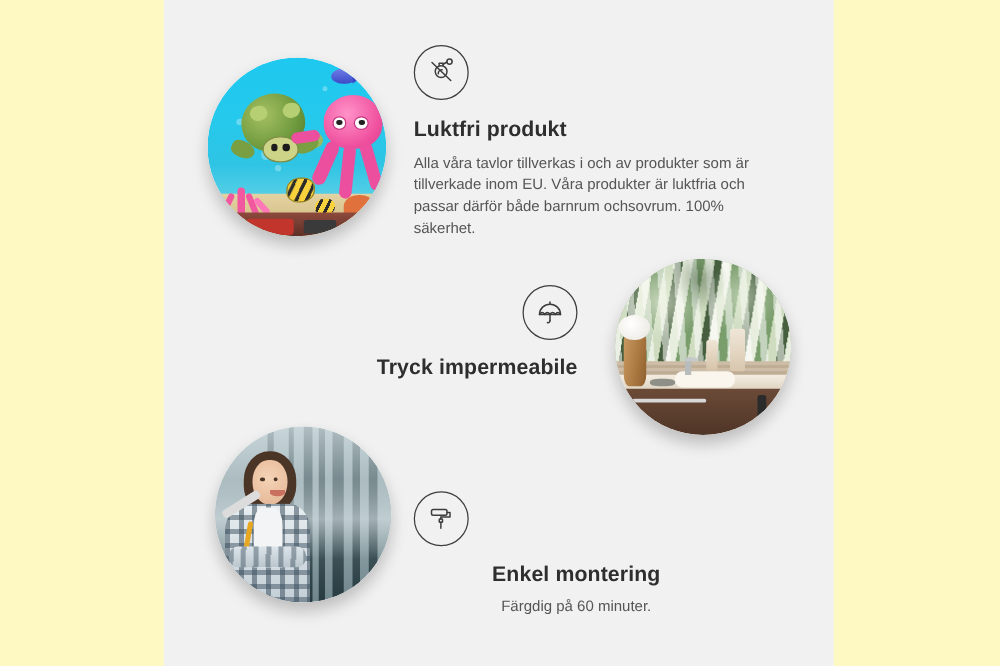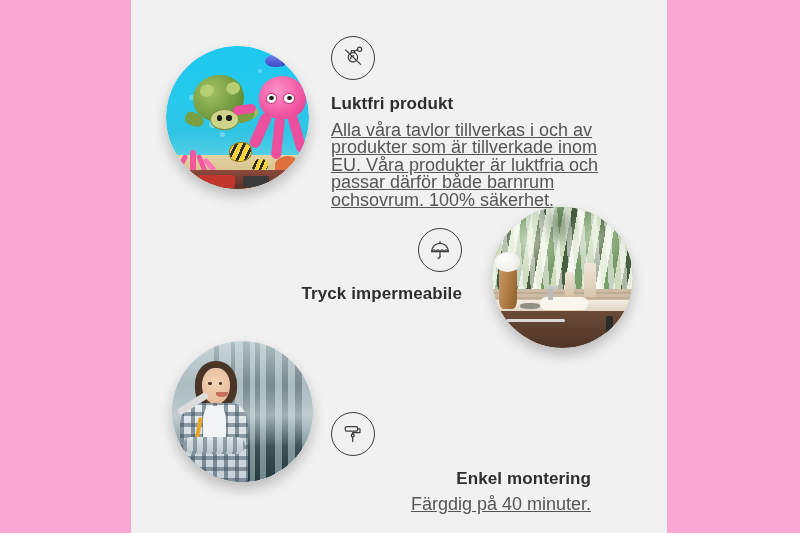--- a/index.html
+++ b/index.html
@@ -11,21 +11,21 @@
     width: 800px;
     height: 533px;
     font-family: "Liberation Sans", sans-serif;
     overflow: hidden;
   }
 
   .page {
     position: relative;
     width: 800px;
     height: 533px;
-    background: #f9a8d4;
+    background: #fef9c3;
   }
 
   
   .panel {
     position: absolute;
     left: 131px;
     top: 0;
     width: 536px;
     height: 533px;
     background: #f1f1f1;
@@ -48,24 +48,23 @@
   }
 
   .feat-title {
     font-size: 17px;
     font-weight: bold;
     color: #2e2e2e;
     letter-spacing: .1px;
   }
 
   .feat-desc {
-    font-size: 18px;
+    font-size: 12px;
     line-height: 17.4px;
     color: #555555;
-    text-decoration: underline;
   }
 
   
   .photo-circle {
     position: absolute;
     border-radius: 50%;
     overflow: hidden;
     box-shadow: 0 7px 13px rgba(0,0,0,.22);
   }
   .photo-inner {
@@ -535,27 +534,27 @@
         <div class="woman-smile"></div>
         <div class="woman-body"></div>
         <div class="woman-shirt"></div>
         <div class="roller-handle"></div>
         <div class="roller-stick"></div>
         <div class="arms"></div>
       </div>
     </div>
   </div>
 
-  <div class="feature" style="left:331px; top:412px; width:260px; text-align:right;">
+  <div class="feature" style="left:331px; top:393px; width:260px; text-align:center;">
     <div class="icon-circle">
       <svg width="26" height="26" viewBox="0 0 26 26" aria-hidden="true">
         <g fill="none" stroke="#3d3d3d" stroke-width="1.2" stroke-linecap="round" stroke-linejoin="round">
           <rect x="5.2" y="5.6" width="12.4" height="4.6" rx="1.4"></rect>
           <path d="M17.6 7.9 L20.0 7.9 L20.0 11.6 L12.6 11.6 L12.6 13.2"></path>
           <rect x="11.4" y="13.2" width="2.6" height="2.6" rx="0.5"></rect>
           <path d="M12.7 15.8 L12.7 20.6"></path>
         </g>
       </svg>
     </div>
     <div class="feat-title" style="margin-top:13px;">Enkel montering</div>
-    <div class="feat-desc" style="margin-top:7px;">Färgdig på 40 minuter.</div>
+    <div class="feat-desc" style="margin-top:7px;">Färgdig på 60 minuter.</div>
   </div>
 </div>
 
 </body></html>

